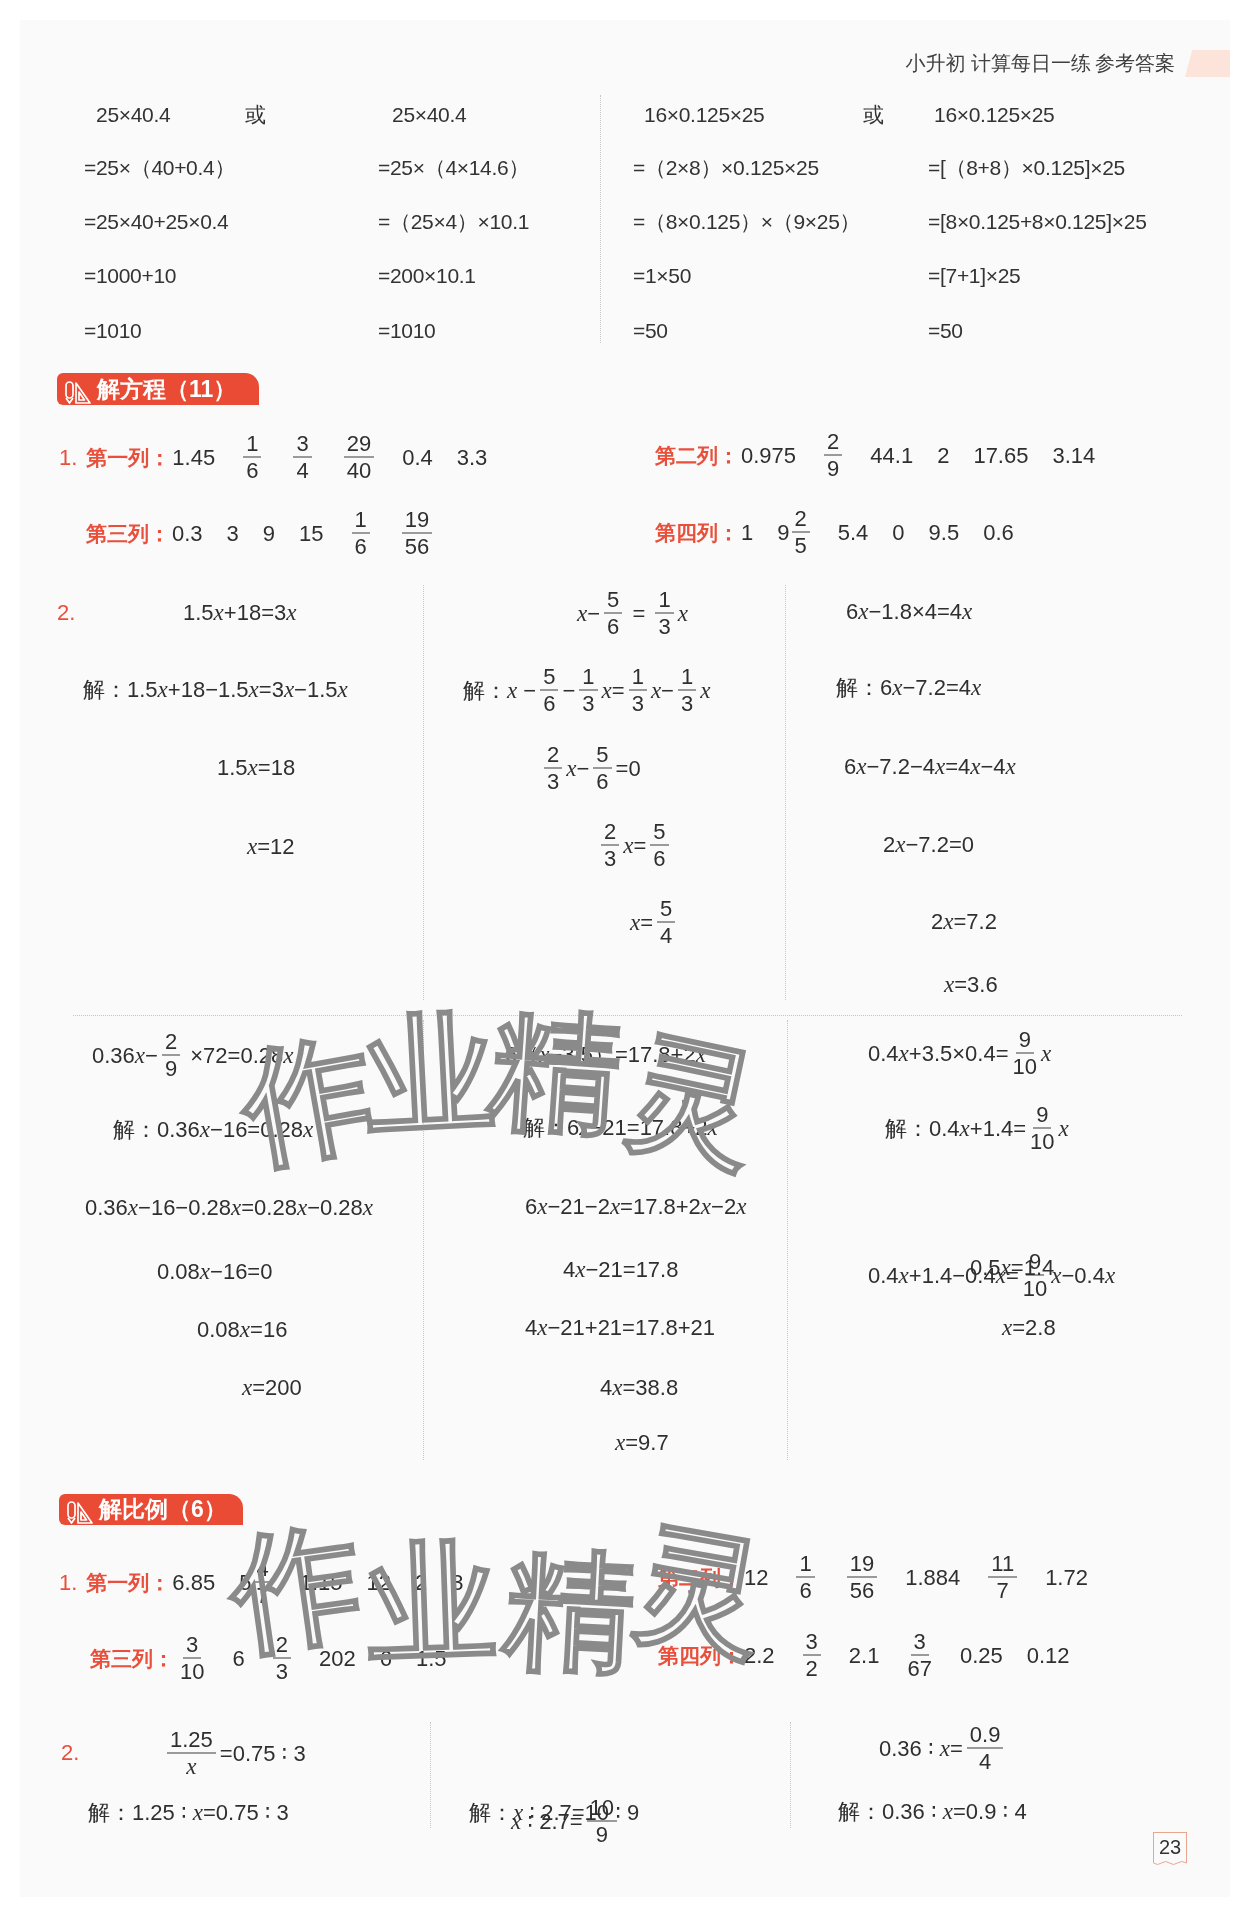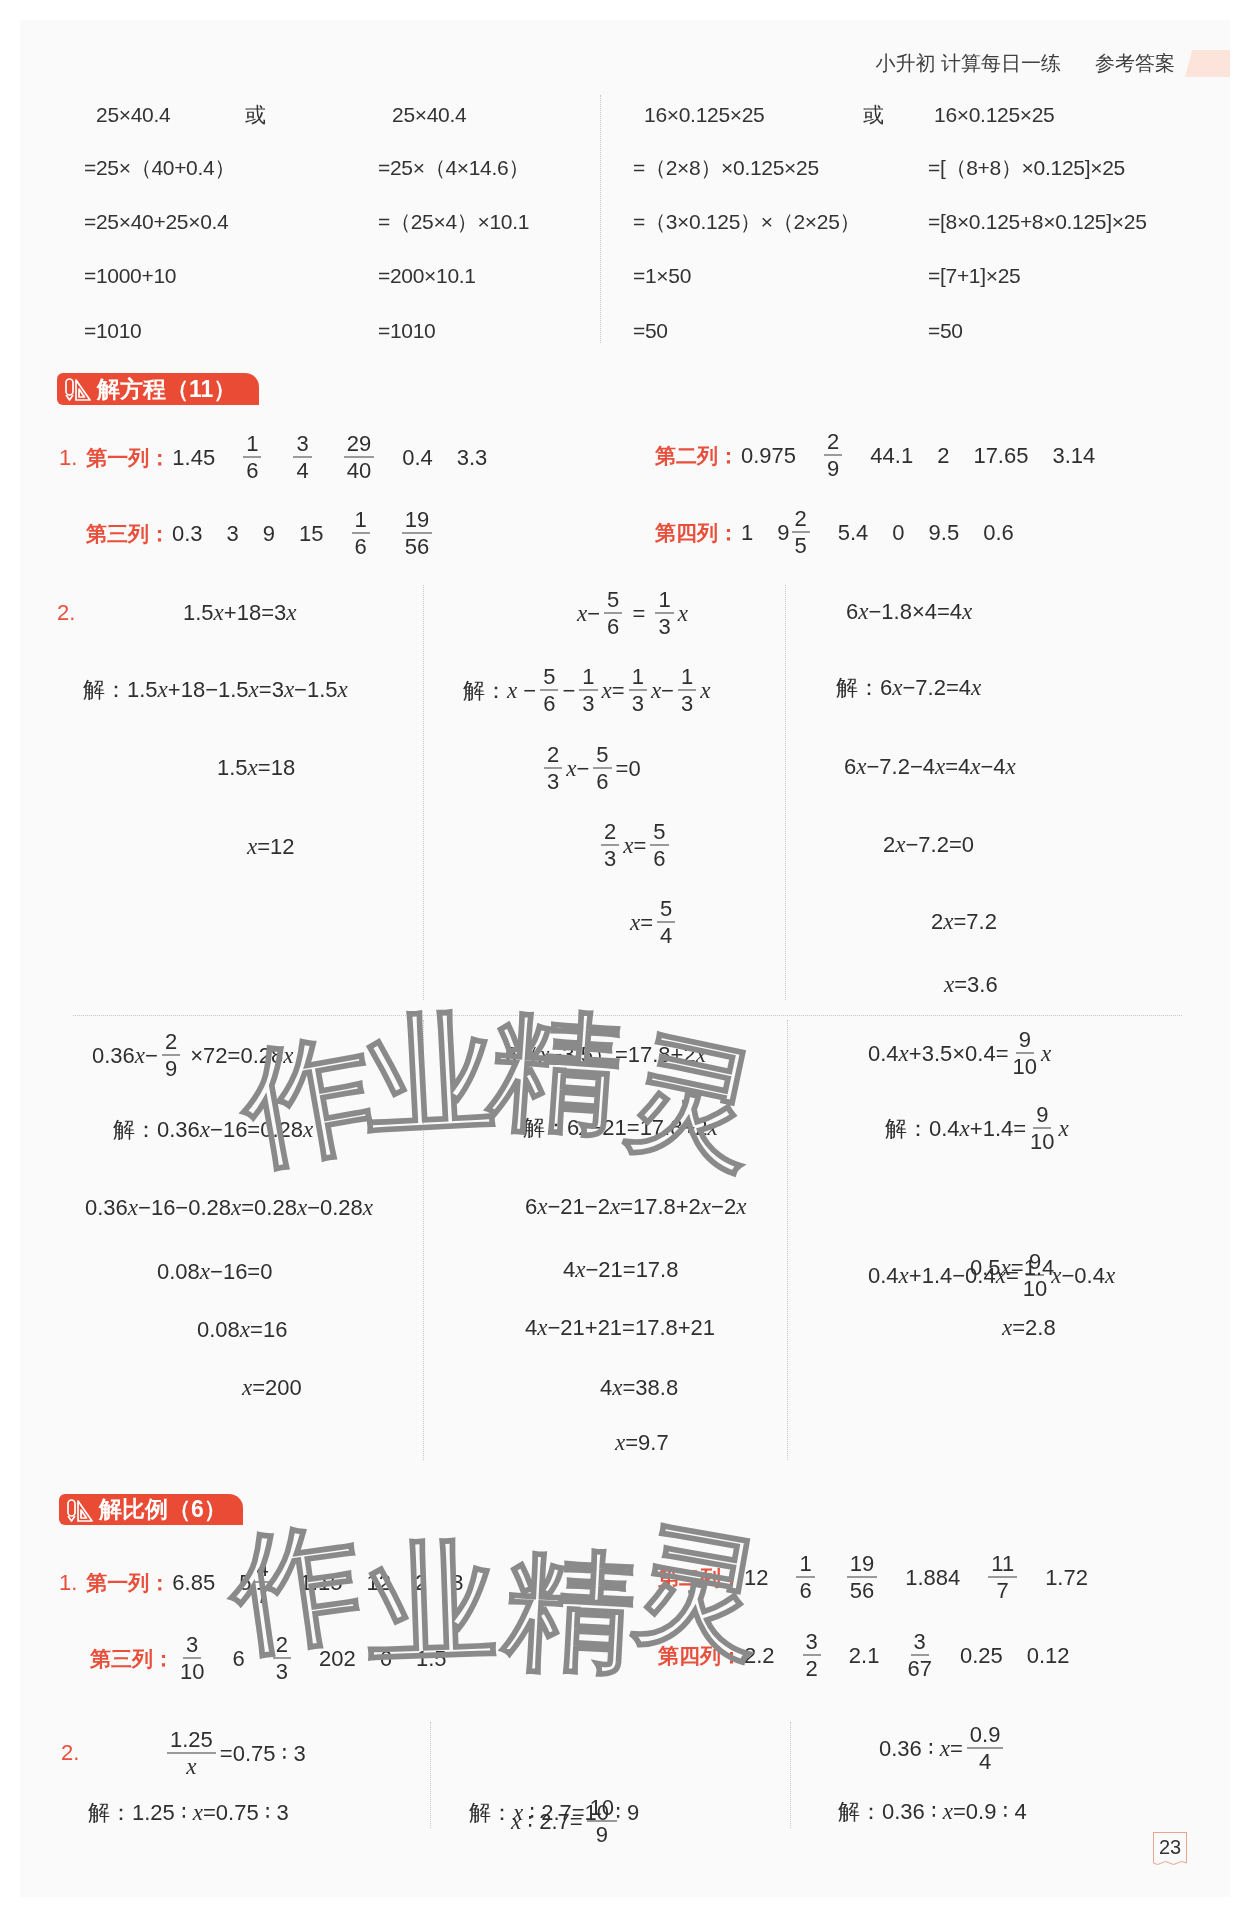--- a/index.html
+++ b/index.html
@@ -1,36 +1,36 @@
 <!DOCTYPE html>
 <html><head>
   <meta charset="utf-8">
   <style>
     *{box-sizing:border-box}
     html,body{margin:0;padding:0}
     body{width:1250px;height:1918px;position:relative;overflow:hidden;background:#ffffff;font-family:"Liberation Sans","DejaVu Sans",sans-serif;color:#2f2f2f}
     .page{position:absolute;left:20px;top:20px;width:1210px;height:1877px;background:#fafafa}
-    .hdr{position:absolute;right:75px;top:63px;transform:translateY(-50%);font-size:20px;color:#404040;white-space:nowrap;display:flex;gap:34px}
+    .hdr{position:absolute;right:75px;top:63px;transform:translateY(-50%);font-size:20px;color:#404040;white-space:nowrap;display:flex;gap:4px}
     .hdr-tab{position:absolute;left:1185px;top:50px;width:45px;height:27px;background:#fce4da;clip-path:polygon(16% 0,100% 0,100% 100%,0 100%)}
     .ln{position:absolute;display:flex;align-items:center;white-space:nowrap;font-size:22px;line-height:24px;transform:translateY(-50%)}
     .calc{font-size:21px;letter-spacing:-0.3px;color:#333}
     .tok{display:block;white-space:pre}
     .frac{display:inline-flex;flex-direction:column;align-items:center;margin:0 4px}
     .mx{display:inline-flex;align-items:center}
     .mx .frac{margin-left:2px}
     .num{border-bottom:1.3px solid #3a3a3a;padding:0 3px 1px;line-height:24px;white-space:pre}
     .den{line-height:24px;padding-top:1px;white-space:pre}
     .var{font-family:"Liberation Serif","DejaVu Serif",serif;font-style:italic;font-size:23px}
     .qnum{color:#e8503c;margin-right:9px}
     .lbl{color:#e8503c;font-size:21px;font-weight:bold;margin-right:2px}
     .vals{display:flex;align-items:center;gap:24px}
     .or{color:#333;font-size:21px}
     .vdiv{position:absolute;width:0;border-left:1px dotted #c6c6c6}
     .hdiv{position:absolute;height:0;border-top:1px dotted #c6c6c6}
-    .badge{position:absolute;height:32px;background:#e94b35;border-radius:6px 14px 0 6px;display:flex;align-items:center;padding-left:7px;color:#ffffff;font-size:23px;font-weight:bold;gap:5px;white-space:nowrap}
+    .badge{position:absolute;height:32px;background:#e94b35;border-radius:6px 14px 0 6px;display:flex;align-items:flex-end;padding-left:7px;color:#ffffff;font-size:23px;font-weight:bold;gap:5px;white-space:nowrap}
     .badge svg{display:block}
     .pgnum{position:absolute;left:1153px;top:1832px;width:34px;height:30px;border:1px solid #e9a58d;border-bottom:none;display:flex;align-items:center;justify-content:center;font-size:20px;color:#333;background:#fafafa}
     .pgwave{position:absolute;left:1153px;top:1860px;width:34px;height:6px}
     .wm{position:absolute;left:0;top:0;width:1250px;height:1918px;pointer-events:none}
     .wm text{font-family:"DejaVu Sans",sans-serif;font-weight:bold;font-size:130px;fill:none;stroke:#8a8a8a;stroke-width:1.6}
   </style>
 </head>
 <body>
 
 <div class="page"></div>
@@ -50,21 +50,21 @@
 <div class="ln calc" style="left:392px;top:115px">25×40.4</div>
 <div class="ln calc" style="left:378px;top:168px">=25×（4×14.6）</div>
 <div class="ln calc" style="left:378px;top:222px">=（25×4）×10.1</div>
 <div class="ln calc" style="left:378px;top:276px">=200×10.1</div>
 <div class="ln calc" style="left:378px;top:331px">=1010</div>
 
 <div class="vdiv" style="left:600px;top:95px;height:248px"></div>
 
 <div class="ln calc" style="left:644px;top:115px">16×0.125×25</div>
 <div class="ln calc" style="left:633px;top:168px">=（2×8）×0.125×25</div>
-<div class="ln calc" style="left:633px;top:222px">=（3×0.125）×（2×25）</div>
+<div class="ln calc" style="left:633px;top:222px">=（8×0.125）×（9×25）</div>
 <div class="ln calc" style="left:633px;top:276px">=1×50</div>
 <div class="ln calc" style="left:633px;top:331px">=50</div>
 <div class="ln or" style="left:863px;top:115px">或</div>
 <div class="ln calc" style="left:934px;top:115px">16×0.125×25</div>
 <div class="ln calc" style="left:928px;top:168px">=[（8+8）×0.125]×25</div>
 <div class="ln calc" style="left:928px;top:222px">=[8×0.125+8×0.125]×25</div>
 <div class="ln calc" style="left:928px;top:276px">=[7+1]×25</div>
 <div class="ln calc" style="left:928px;top:331px">=50</div>
 
 <div class="badge" style="left:57px;top:373px;width:202px">

